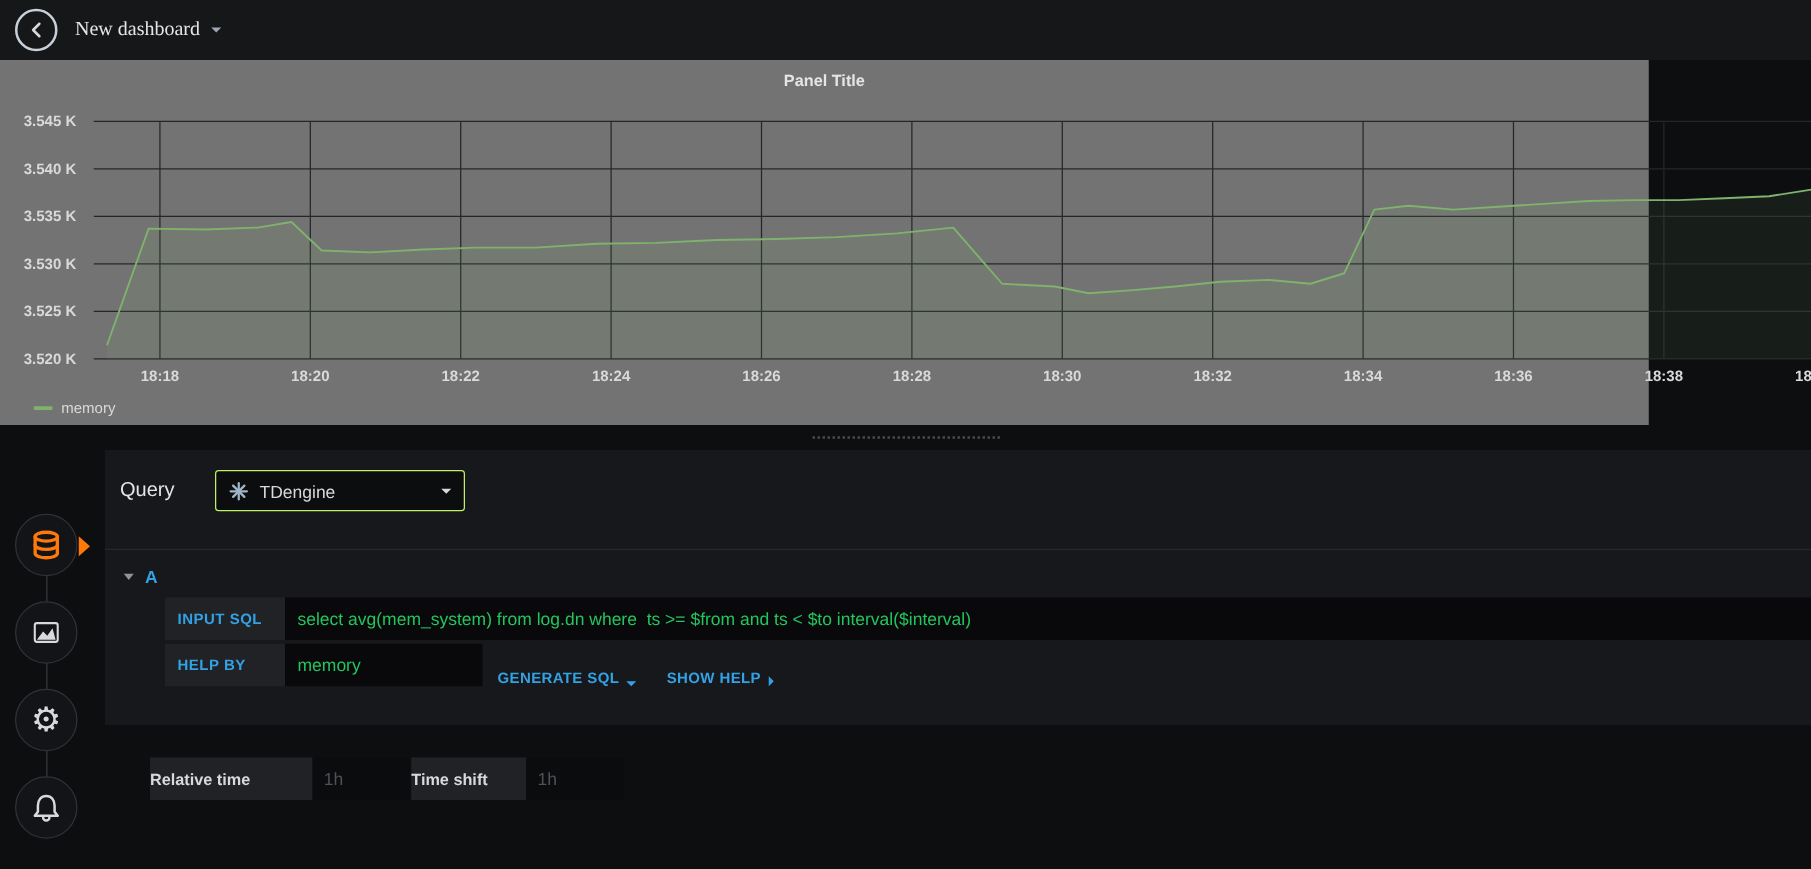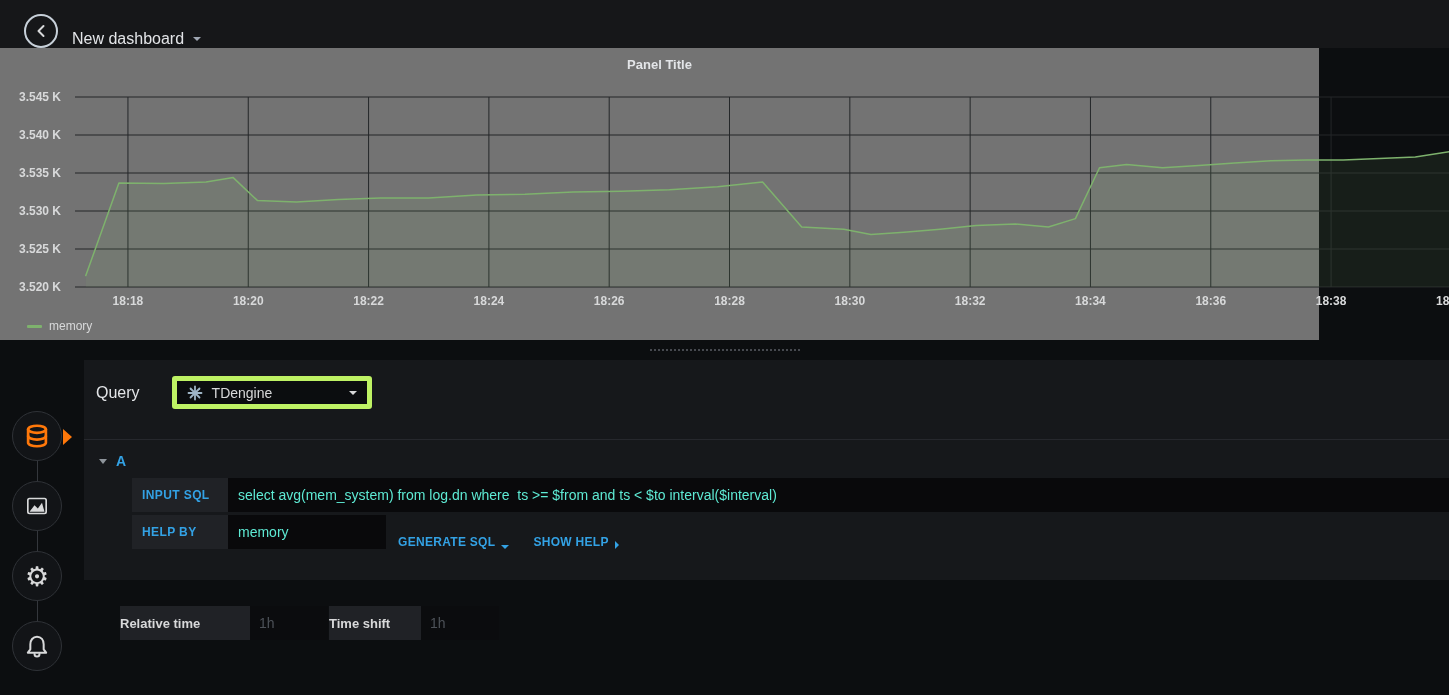--- a/index.html
+++ b/index.html
@@ -1,20 +1,20 @@
 <!DOCTYPE html>
 <html><head>
 <meta charset="utf-8">
 <style>
   * { margin:0; padding:0; box-sizing:border-box; }
   html, body { width:1449px; height:695px; overflow:hidden; }
   body { background:#0c0e10; font-family:"Liberation Sans","DejaVu Sans",sans-serif; color:#d8d9da; }
 
   
-  .navbar { height:48px; display:flex; align-items:flex-end; padding-left:24px; background:#161719; }
+  .navbar { height:48px; display:flex; align-items:center; padding-left:12px; background:#161719;font-family:Liberation Serif, serif; }
   .back-btn { width:34px; height:34px; border-radius:50%; background:transparent; border:2px solid #c7d0d9; display:flex; align-items:center; justify-content:center; cursor:pointer; flex:none; }
   .dash-title { display:flex; align-items:center; gap:9px; margin-left:14px; font-size:16px; font-weight:500; color:#e3e5e8; cursor:pointer; }
   .caret-down { width:0; height:0; border-left:4px solid transparent; border-right:4px solid transparent; border-top:4px solid #9fa7b3; }
   .caret-down.blue { border-top-color:#33a2e5; }
   .caret-right { width:0; height:0; border-top:4px solid transparent; border-bottom:4px solid transparent; border-left:4px solid #33a2e5; }
 
   
   .panel { position:relative; width:1319px; height:292px; background:#737373; }
   .panel-title { position:absolute; top:9px; left:0; width:100%; text-align:center; font-size:13px; font-weight:700; color:#e3e5e8; cursor:pointer; z-index:2; }
   #chart { position:absolute; left:0; top:0; }
@@ -31,32 +31,32 @@
   .tabs-line { position:absolute; left:37px; top:76px; height:209px; width:1px; background:#34373c; }
   .tab { position:relative; width:50px; height:50px; border-radius:50%; background:#121417; border:1px solid #2f3237; margin:0 0 20px 12px; display:flex; align-items:center; justify-content:center; cursor:pointer; z-index:1; }
   .tab.first { margin-top:51px; }
   .gear-glyph { font-family:"DejaVu Sans",sans-serif; font-size:27px; color:#d8d9da; line-height:1; }
   .active-arrow { position:absolute; right:-11px; top:17px; width:0; height:0; border-top:8px solid transparent; border-bottom:8px solid transparent; border-left:9px solid #ff780a; }
 
   .editor { flex:1; min-width:0; }
   .editor-card { background:#16181b; padding-bottom:28px; }
   .editor-header { display:flex; align-items:center; padding:16px 0 30px 12px; }
   .q-title { font-size:16px; font-weight:500; color:#e3e5e8; }
-  .ds-picker { margin-left:32px; width:200px; height:33px; background:#0b0d0f; border:5px solid #bef264; border-radius:3px; display:flex; align-items:center; gap:9px; padding:0 10px; cursor:pointer; }
+  .ds-picker { margin-left:32px; width:200px; height:33px; background:#0b0d0f; border:1px solid #bef264; border-radius:3px; display:flex; align-items:center; gap:9px; padding:0 10px; cursor:pointer; }
   .ds-name { font-size:14px; color:#d8d9da; }
   .ds-picker .caret-down { margin-left:auto; border-top-color:#d8d9da; }
   .divider { border-bottom:1px solid #26282d; }
   .query-row-head { display:flex; align-items:center; gap:9px; padding:13px 0 9px 15px; cursor:pointer; }
   .chev-down { width:0; height:0; border-left:4px solid transparent; border-right:4px solid transparent; border-top:5px solid #8e949b; }
   .q-letter { color:#33a2e5; font-size:14px; font-weight:700; }
 
   .form-rows { margin-left:48px; }
   .frow { display:flex; align-items:stretch; margin-bottom:3px; }
   .flabel { width:96px; flex:none; background:#202226; color:#33a2e5; font-size:12px; font-weight:700; letter-spacing:.4px; display:flex; align-items:center; padding-left:10px; height:34px; }
-  .finput { height:34px; background:#09090b; border:none; outline:none; color:#5eead4; font-size:14px; padding:0 10px; font-family:"Liberation Sans","DejaVu Sans",sans-serif; }
+  .finput { height:34px; background:#09090b; border:none; outline:none; color:#22c55e; font-size:14px; padding:0 10px; font-family:"Liberation Sans","DejaVu Sans",sans-serif; }
   .finput.grow { flex:1; min-width:0; }
   .finput.alias { width:158px; }
   .link-btn { display:flex; align-items:flex-end; gap:6px; background:transparent; border:none; color:#33a2e5; font-size:12px; font-weight:700; letter-spacing:.3px; height:34px; padding:0 12px; cursor:pointer; font-family:"Liberation Sans","DejaVu Sans",sans-serif; }
   .gen-sql { margin:17px 0 0 10px; font-family:"DejaVu Sans Mono","Liberation Mono",monospace; font-size:13px; color:#d8d9da; white-space:pre; overflow:hidden; }
 
   .options-row { display:flex; align-items:center; margin:26px 0 0 36px; }
   .opt-label { height:34px; background:#202226; color:#d8d9da; font-size:13px; font-weight:700; display:flex; align-items:center; padding-left:0; }
   .opt-label.rt { width:130px; }
   .opt-label.ts { width:92px; margin-left:1px; }
   .opt-input { width:78px; height:34px; background:#0b0c0e; border:none; outline:none; color:#d8d9da; font-size:14px; padding:0 9px; font-family:"Liberation Sans","DejaVu Sans",sans-serif; }

